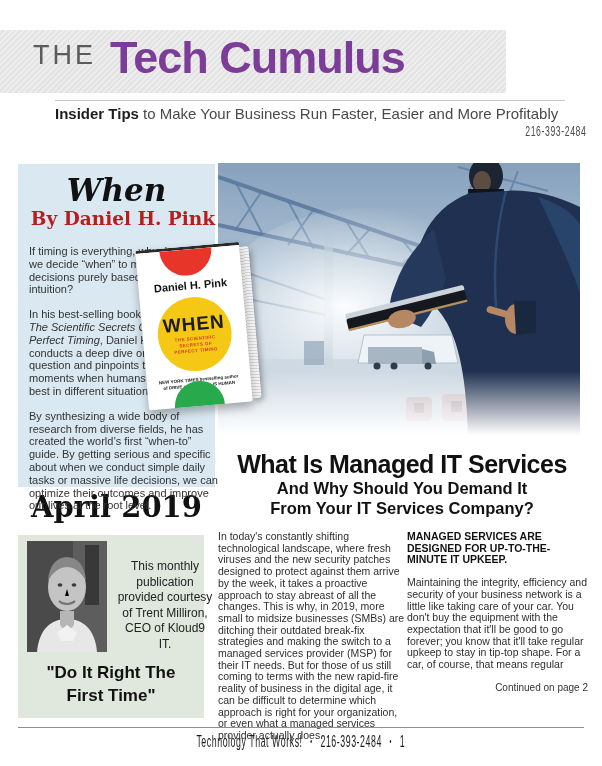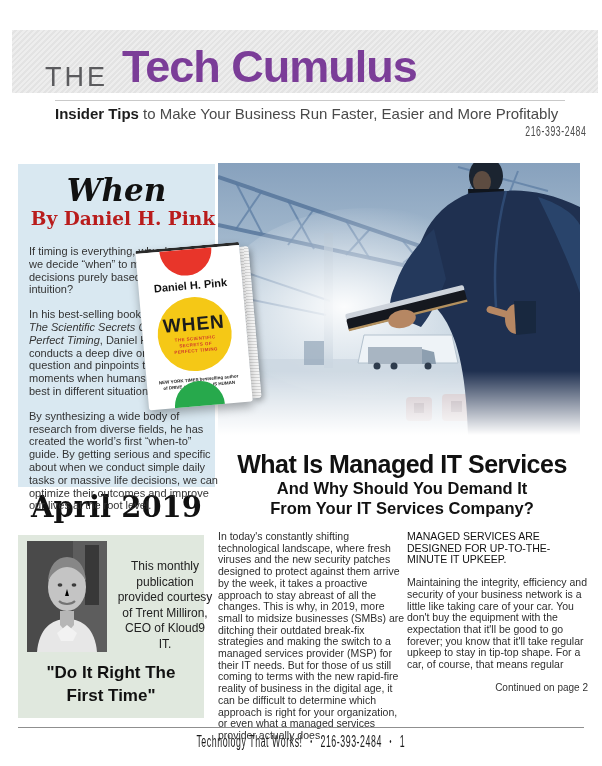--- a/index.html
+++ b/index.html
@@ -1,26 +1,26 @@
 <!DOCTYPE html>
 <html><head>
 <meta charset="utf-8">
 <style>
   html,body{margin:0;padding:0;background:#fff;}
   .page{position:relative;width:602px;height:766px;background:#ffffff;overflow:hidden;
         font-family:"Liberation Sans",sans-serif;color:#333;}
 
   
-  .masthead{position:absolute;left:12px;top:30px;width:586px;height:63px;
+  .masthead{position:absolute;left:0;top:30px;width:506px;height:63px;
     background:repeating-linear-gradient(135deg,#ededed 0 2px,#e3e3e3 2px 4px);
-    display:flex;align-items:flex-end;}
+    display:flex;align-items:flex-start;}
   .masthead .the{font-size:27px;letter-spacing:3px;color:#5b5b5e;font-weight:400;
     margin-left:33px;margin-top:10px;}
   .masthead .brand{font-size:45px;font-weight:800;letter-spacing:-1px;color:#7b3d98;
-    margin-left:14px;margin-top:8px;}
+    margin-left:14px;margin-top:2px;}
   .tagline{position:absolute;left:55px;top:100px;width:510px;border-top:1px solid #c9c9c9;
     padding-top:4px;font-size:15px;color:#4a4a4a;}
   .tagline b{color:#1d1d1d;}
   .phone-top{position:absolute;right:16px;top:122px;font-size:15px;color:#4c4c4c;
     white-space:nowrap;}
   .condensed{display:inline-block;transform:scaleX(.58);transform-origin:right center;
     letter-spacing:1px;font-family:"Liberation Sans",sans-serif;}
 
   
   .blue-box{position:absolute;left:18px;top:164px;width:197px;height:323px;
@@ -73,21 +73,21 @@
 
   
   .headline{position:absolute;left:215px;top:449px;width:374px;text-align:center;
     font-family:Liberation Sans, sans-serif;font-weight:bold;color:#111;}
   .headline .h1{font-size:25px;line-height:30px;letter-spacing:-.5px;}
   .headline .h2{font-size:16.5px;line-height:19.5px;}
   .col{position:absolute;top:531px;font-size:10.5px;line-height:11.7px;color:#2e2e2e;}
   .col p{margin:0 0 11px 0;}
   .col1{left:218px;width:188px;}
   .col2{left:407px;width:181px;}
-  .col-subhead{font-weight:normal;color:#111;margin:0 0 11px 0;}
+  .col-subhead{font-weight:bold;color:#111;margin:0 0 11px 0;}
   .continued{text-align:right;font-size:10px;color:#333;margin-top:2px;}
 
   
   .footer-rule{position:absolute;left:18px;top:727px;width:566px;border-top:1.5px solid #8f8f8f;}
   .footer{position:absolute;left:0;top:733px;width:602px;text-align:center;font-size:16px;
     color:#1a1a1a;white-space:nowrap;}
   .footer .condensed2{display:inline-block;transform:scaleX(.55);transform-origin:center;
     letter-spacing:1px;}
   .footer .sep{margin:0 14px;font-size:10px;vertical-align:2px;}
 </style>

